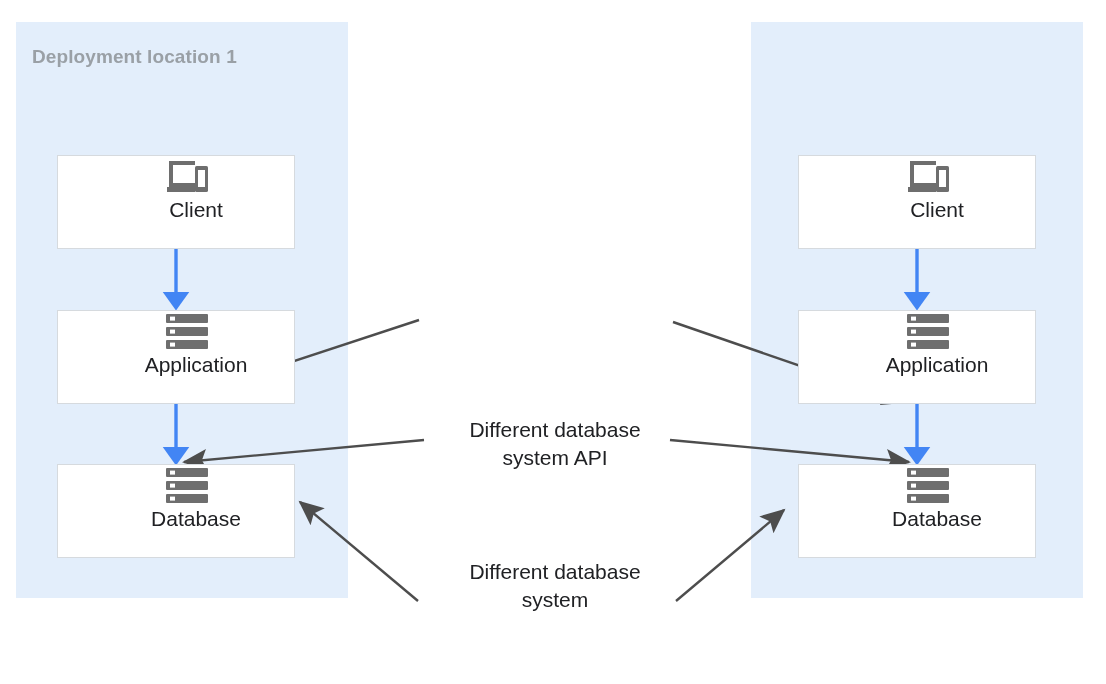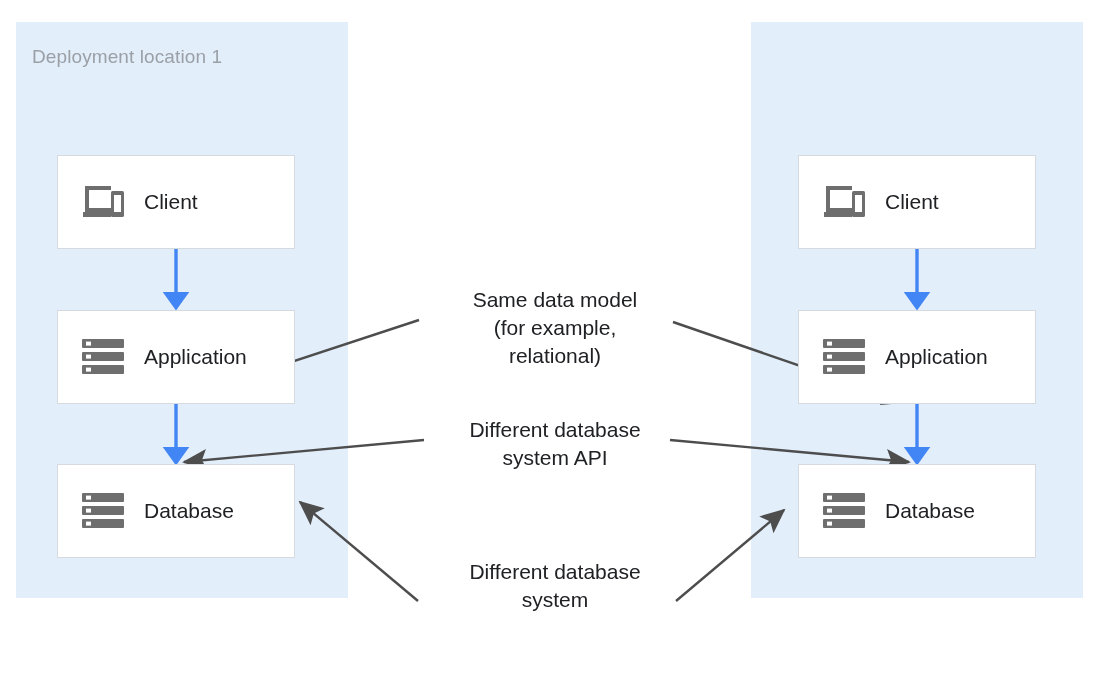--- a/index.html
+++ b/index.html
@@ -29,20 +29,21 @@
     white-space: nowrap;
   }
   .node {
     position: absolute;
     background: #ffffff;
     border: 1px solid #d6dade;
     box-sizing: border-box;
     display: flex;
     align-items: center;
     padding-left: 22px;
+    flex-direction: column;
   }
   .node-icon {
     flex: 0 0 auto;
     width: 46px;
     height: 42px;
     display: flex;
     align-items: center;
     justify-content: center;
   }
   .node-label {
@@ -67,21 +68,21 @@
     height: 684px;
     pointer-events: none;
   }
 </style>
 </head>
 <body>
 
 <div id="diagram-root">
 
   <div class="zone" style="left:16px; top:22px; width:332px; height:576px;"></div>
-  <div class="zone-title" style="left:32px; top:46px;">Deployment location 1</div>
+  <div class="zone-title" style="left:32px; top:46px;font-weight:bold;">Deployment location 1</div>
 
   <div class="zone" style="left:751px; top:22px; width:332px; height:576px;"></div>
 
   <svg class="edges" viewBox="0 0 1106 684" xmlns="http://www.w3.org/2000/svg">
     <defs>
       <marker id="blue-head" markerWidth="9" markerHeight="9" refX="3.2" refY="4.5" orient="auto" markerUnits="strokeWidth">
         <path d="M0,0.6 L0,8.4 L5.4,4.5 z" fill="#4285f4"></path>
       </marker>
       <marker id="gray-head" markerWidth="11" markerHeight="11" refX="9.6" refY="5.5" orient="auto" markerUnits="strokeWidth">
         <path d="M0,0.9 L10.4,5.5 L0,10.1 L2.1,5.5 z" fill="#4d4d4d"></path>
@@ -197,23 +198,20 @@
         <rect x="4" y="3.6" width="5" height="4" fill="#ffffff"></rect>
         <rect x="0" y="14" width="42" height="9" rx="1" fill="#6e6e6e"></rect>
         <rect x="4" y="16.6" width="5" height="4" fill="#ffffff"></rect>
         <rect x="0" y="27" width="42" height="9" rx="1" fill="#6e6e6e"></rect>
         <rect x="4" y="29.6" width="5" height="4" fill="#ffffff"></rect>
       </svg>
     </span>
     <span class="node-label">Database</span>
   </div>
 
-  <div class="annotation" style="left:432px; top:286px; width:246px;">Same data model
-(for example,
-relational)</div>
 
   <div class="annotation" style="left:432px; top:416px; width:246px;">Different database
 system API</div>
 
   <div class="annotation" style="left:432px; top:558px; width:246px;">Different database
 system</div>
 
 </div>
 
 </body></html>

